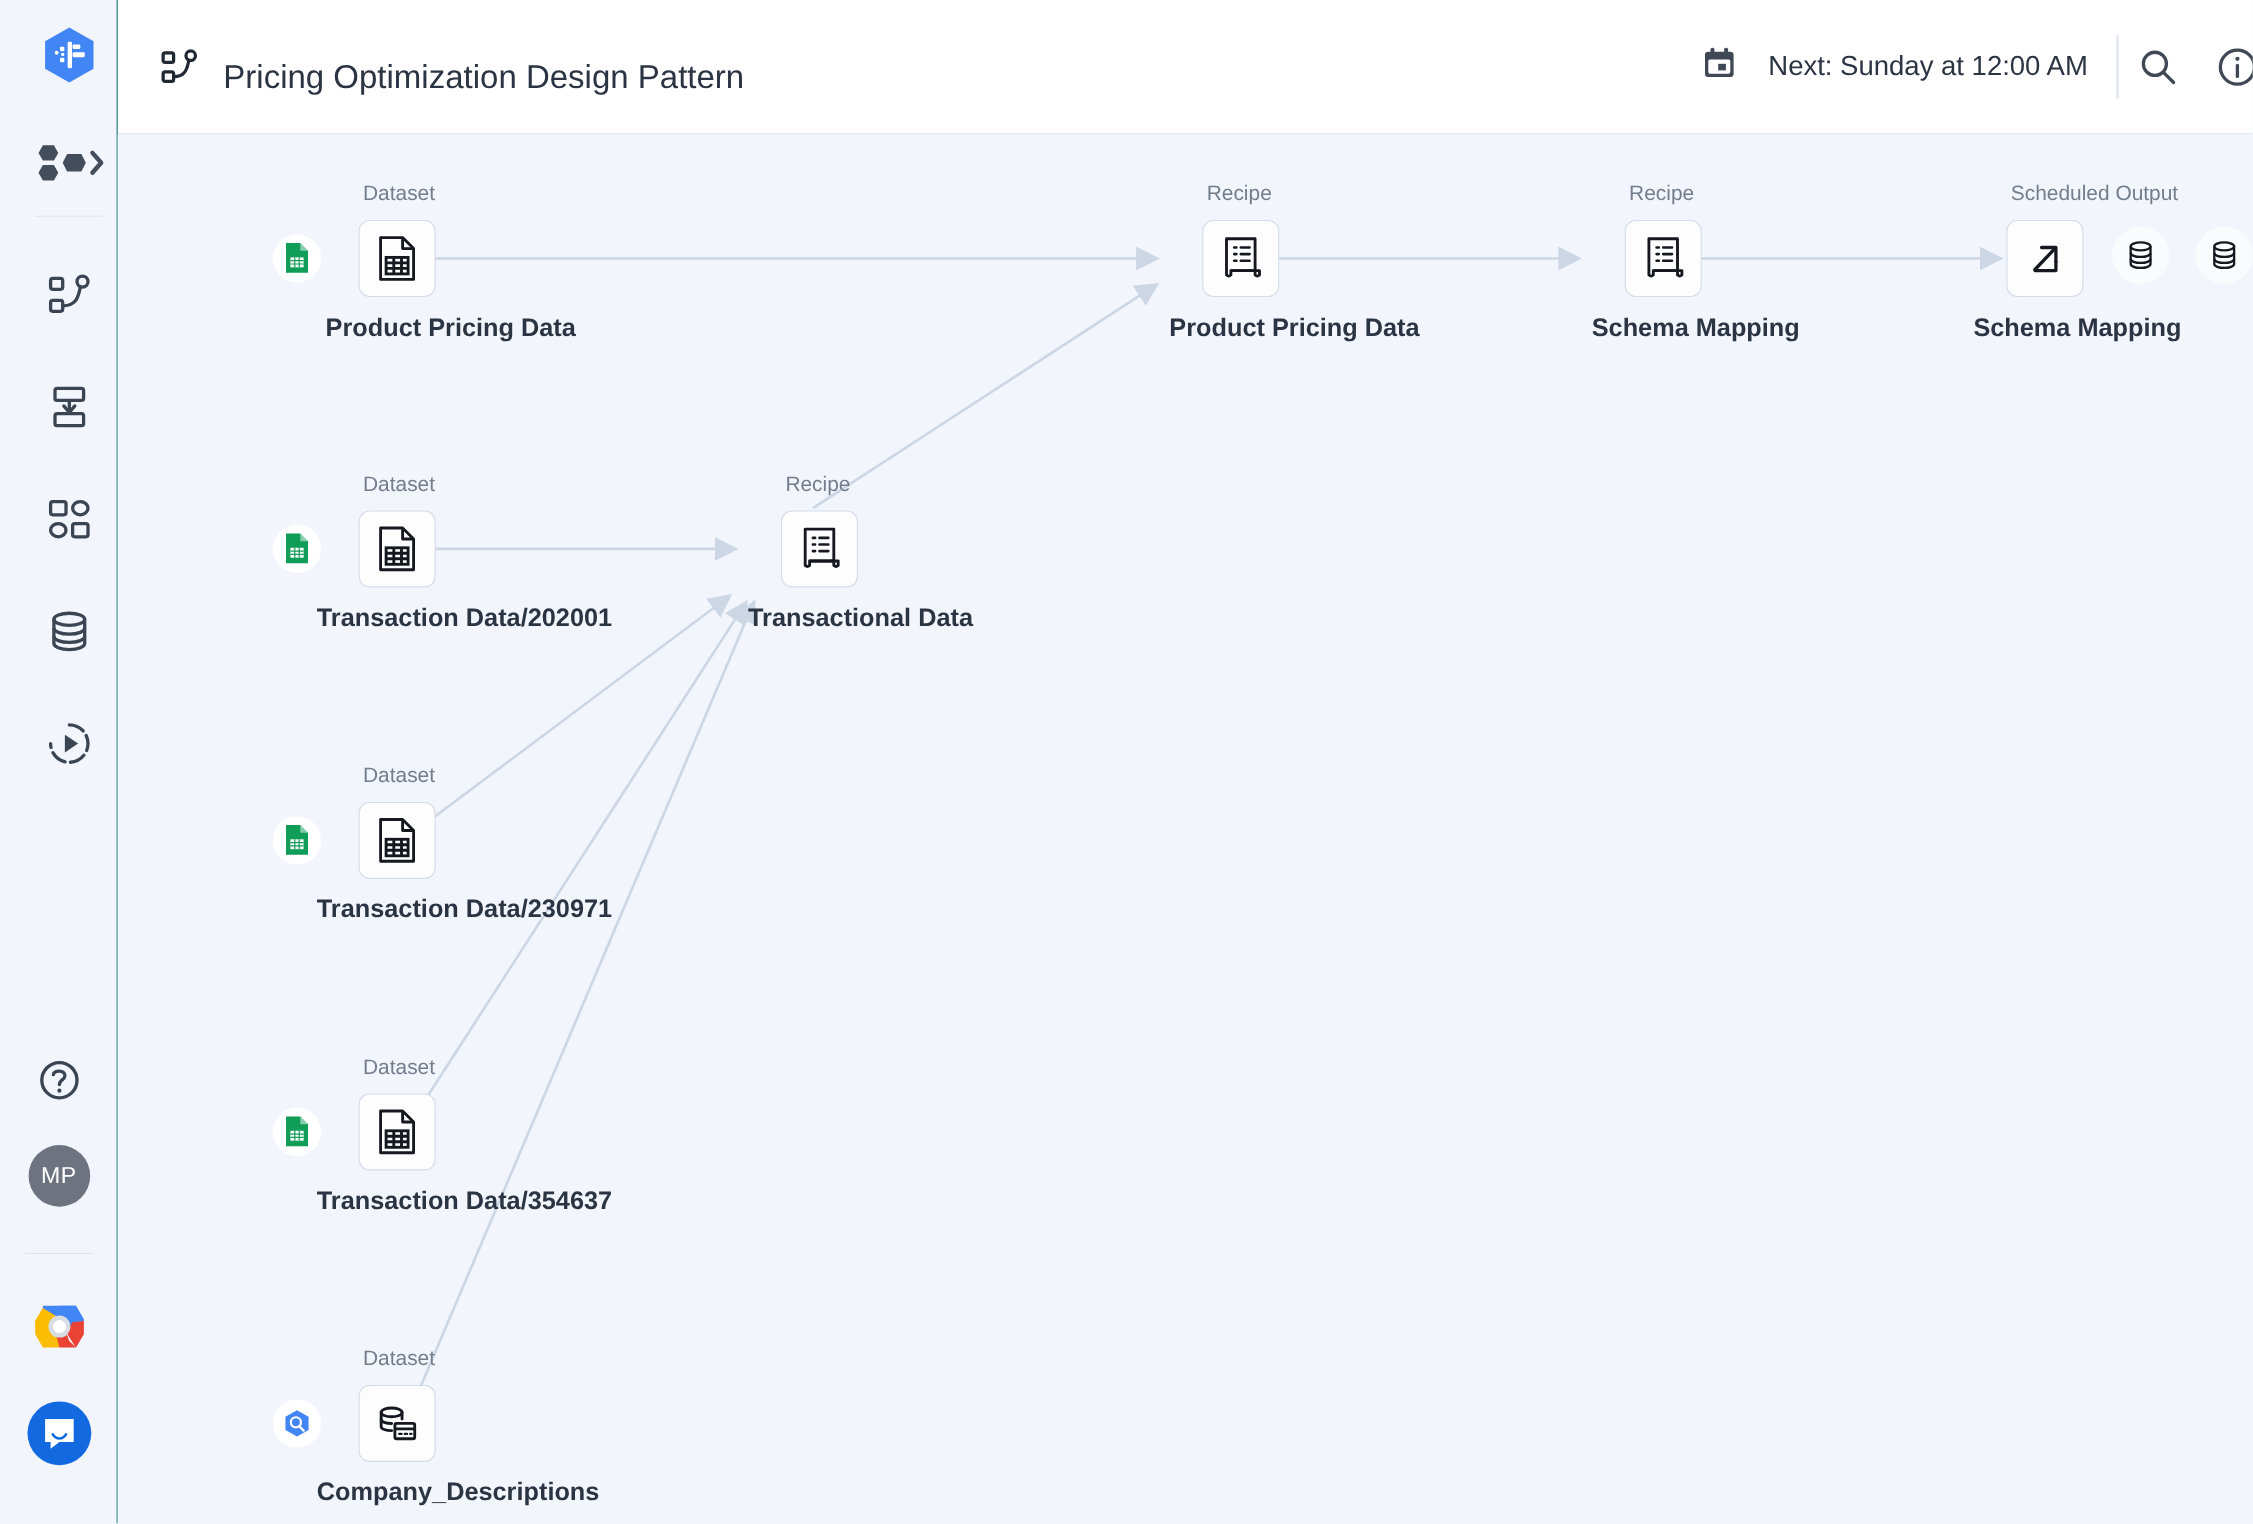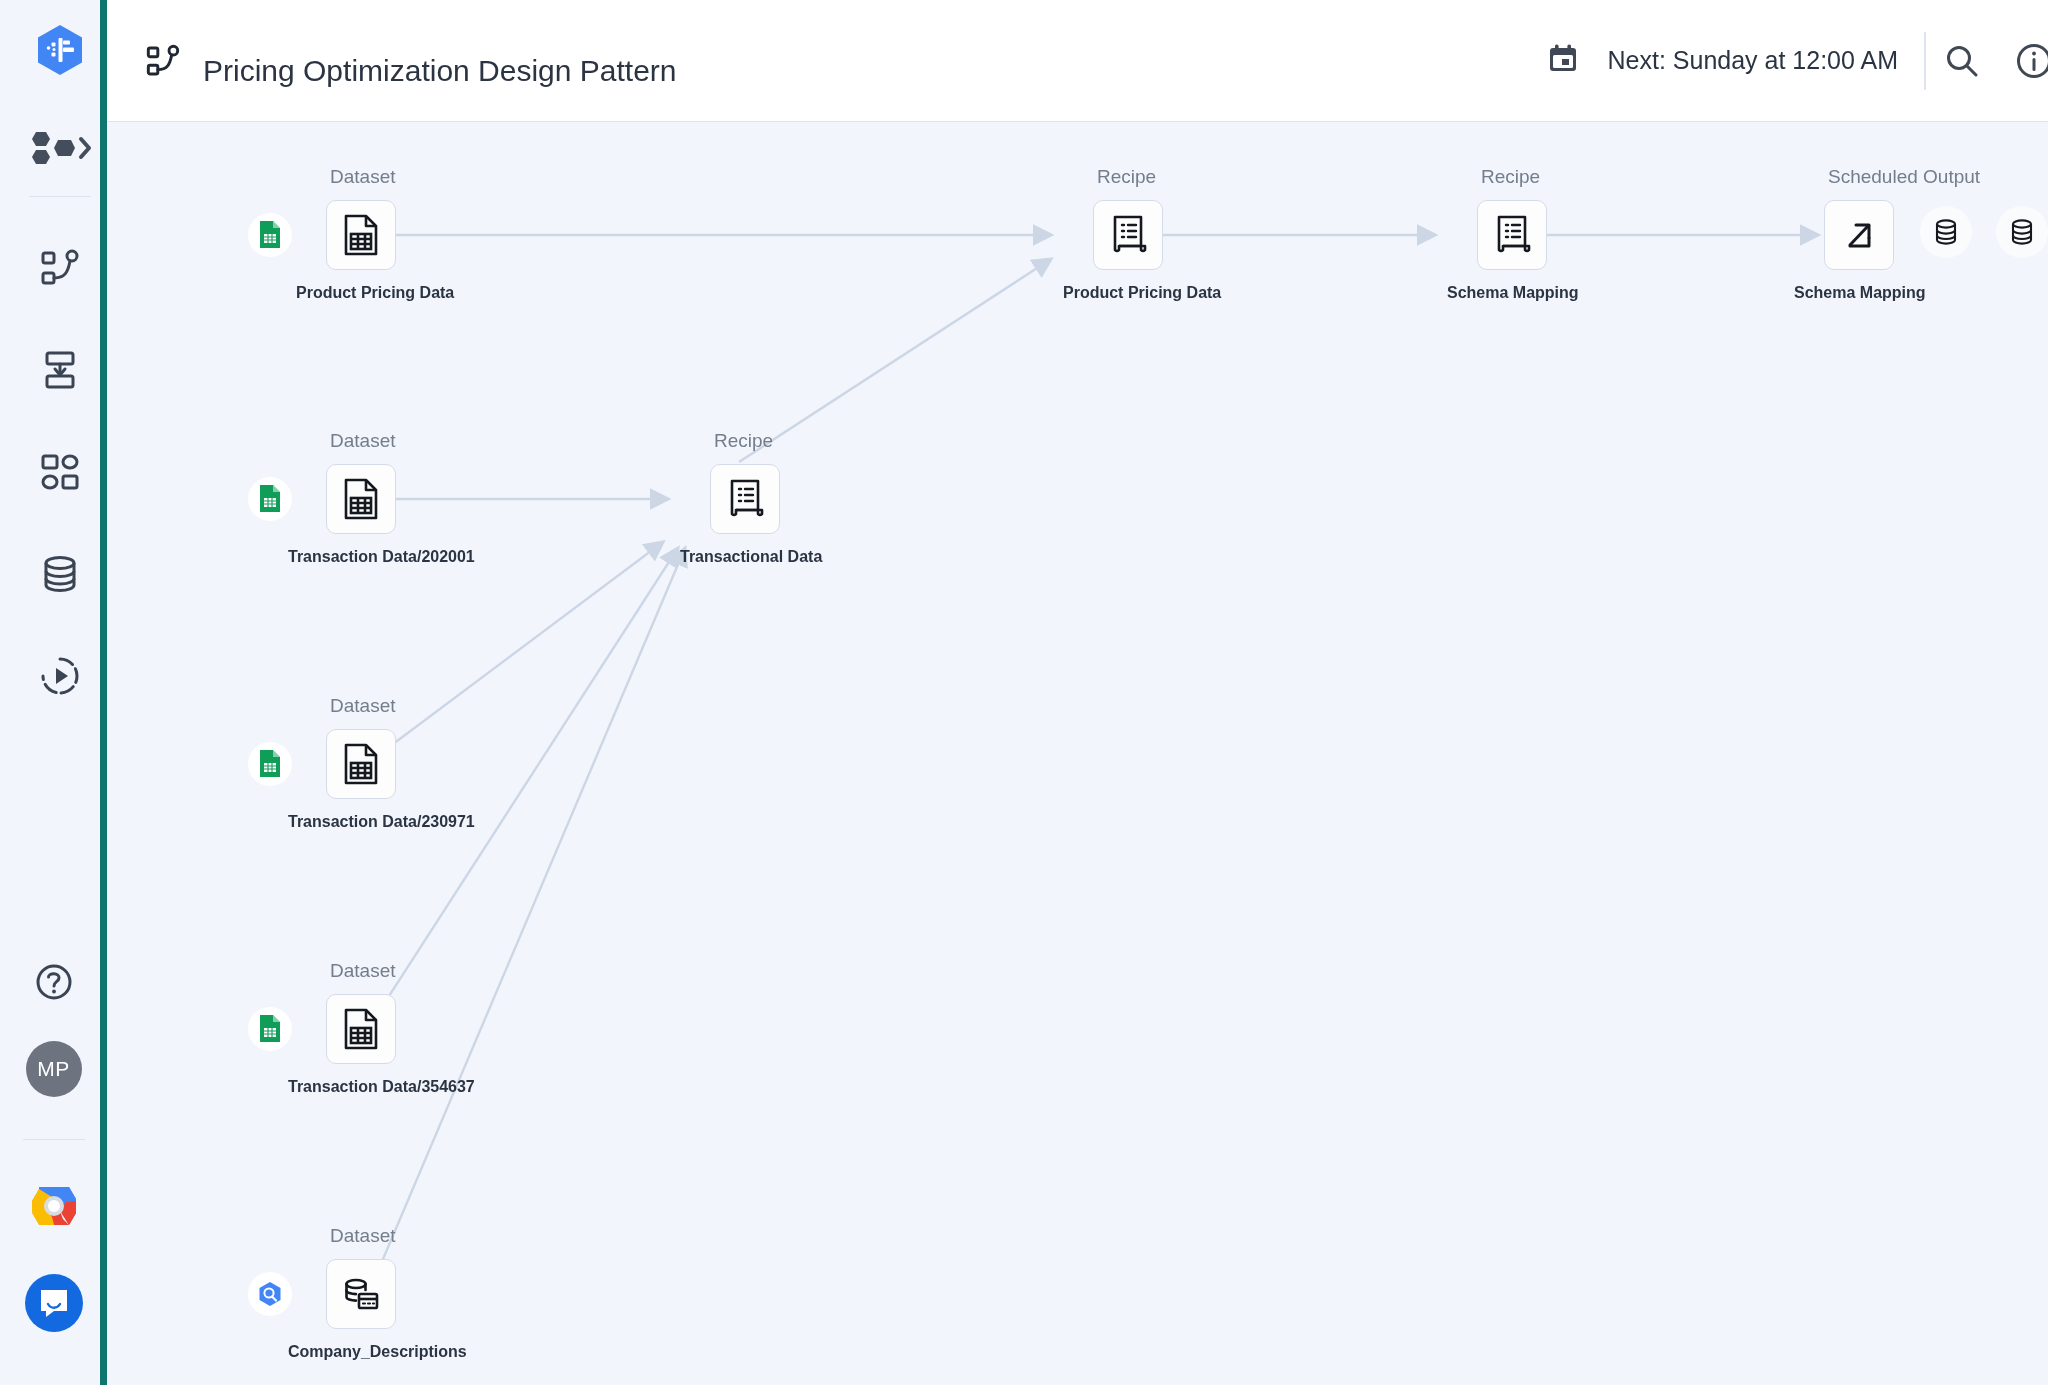--- a/index.html
+++ b/index.html
@@ -8,21 +8,21 @@
     overflow: hidden;
     font-family: "Liberation Sans", sans-serif;
     background: #f2f5fc;
   }
   #app { position: relative; width: 2048px; height: 1385px; display: flex; }
 
   
   .rail {
     width: 107px; height: 1385px;
     background: #f2f5fc;
-    border-right: 7px solid #0f766e;
+    border-right: 1px solid #0f766e;
     display: flex; flex-direction: column; align-items: center;
     flex: 0 0 107px;
     position: relative;
     padding-left: 20px;
   }
   .rail-logo { margin-top: 22px; width: 56px; height: 56px; cursor: pointer; }
   .rail-proj { margin-top: 48px; width: 72px; height: 44px; display:flex; align-items:center; justify-content:center; cursor:pointer;}
   .rail-sep { width: 62px; height: 1px; background: #dde4f0; margin: 26px 0 0 0; }
   .rail-icons { margin-top: 44px; display: flex; flex-direction: column; align-items: center; gap: 48px; }
   .rail-btn {
@@ -71,21 +71,21 @@
     font-size: 19px; color: #737d8c; white-space: nowrap;
   }
   .node-box {
     width: 70px; height: 70px; border-radius: 10px;
     background: #fdfdfe; border: 1px solid #d4dce9;
     display: flex; align-items: center; justify-content: center;
     cursor: pointer;
   }
   .node-label {
     position: absolute; left: -30px; top: 84px;
-    font-size: 16px; font-weight: 700; color: #2b3442;
+    font-size: 23px; font-weight: 700; color: #2b3442;
     white-space: nowrap;
   }
   .node-label.wide { left: -38px; }
   .badge {
     position: absolute; left: -78px; top: 13px;
     width: 44px; height: 44px; border-radius: 50%;
     background: #ffffff; display: flex; align-items: center; justify-content: center;
   }
   .out-extra {
     position: absolute; top: 6px;

